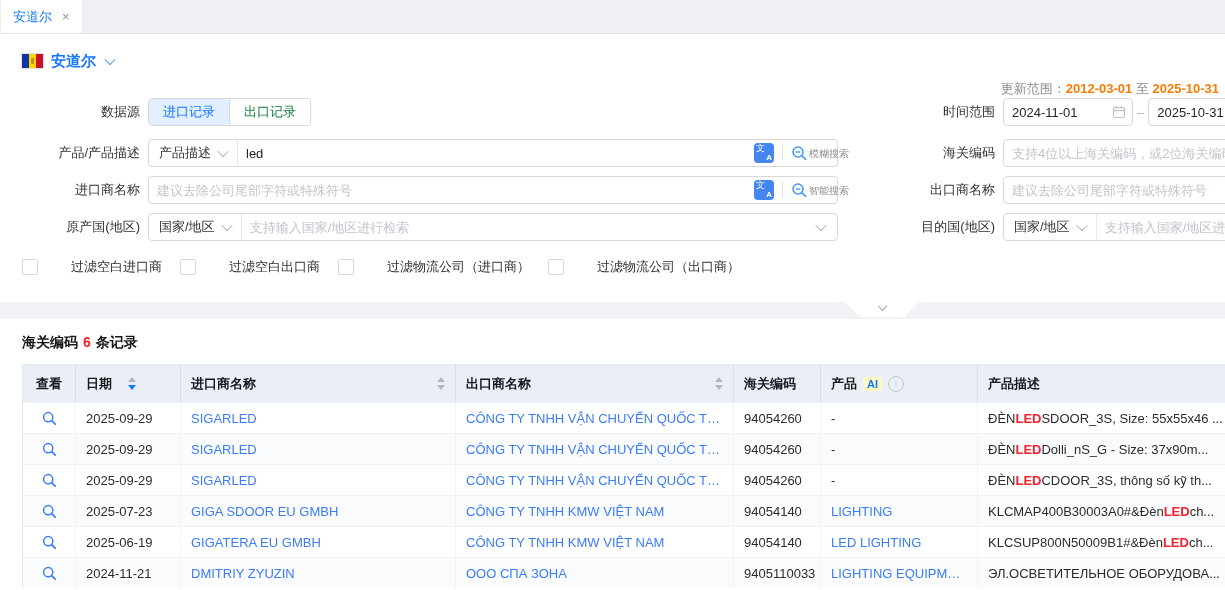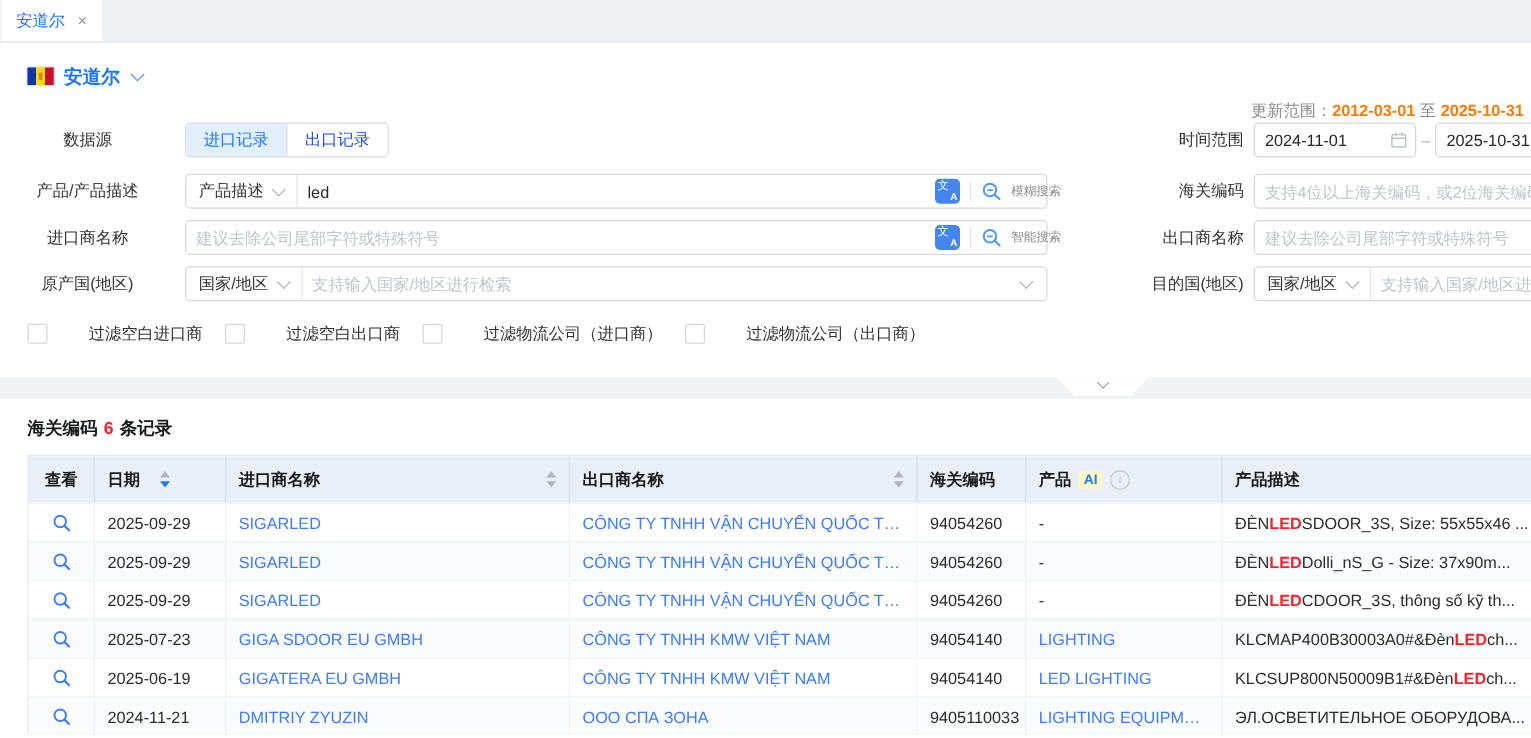--- a/index.html
+++ b/index.html
@@ -20,39 +20,39 @@
   .flag .y i{position:absolute;left:30%;top:30%;width:40%;height:40%;background:#c98b2e;border-radius:1px;}
   .flag .r{flex:1;background:#c8102e;}
   .country-name{color:#1677ff;font-size:15px;font-weight:bold;}
   .chev{display:inline-block;width:7px;height:7px;border-right:1.6px solid currentColor;border-bottom:1.6px solid currentColor;transform:rotate(45deg) translate(-1px,-1px);}
   .chev-blue{color:#5a92f5;margin-left:2px;}
   
   .update-range{position:absolute;top:80px;right:6px;color:#8c8c8c;white-space:nowrap;}
   .update-range b{color:#ff7a00;font-weight:bold;}
   
   .frow{position:absolute;left:0;height:28px;display:flex;align-items:center;white-space:nowrap;}
-  .lbl{width:140px;text-align:center;color:#303133;flex:none;}
+  .lbl{width:140px;text-align:right;color:#303133;flex:none;}
   .fld{margin-left:8px;}
   .rlbl{position:absolute;left:855px;width:140px;text-align:right;color:#303133;}
   .rfld{position:absolute;left:1003px;top:0;}
   .seg{display:flex;border:1px solid #d9d9d9;border-radius:4px;overflow:hidden;height:28px;box-sizing:border-box;}
-  .seg-opt{padding:0 14px;line-height:26px;background:#fff;color:#1d4ed8;cursor:pointer;}
+  .seg-opt{padding:0 14px;line-height:26px;background:#fff;color:#15803d;cursor:pointer;}
   .seg-opt.active{background:#e1efff;color:#1677ff;}
   .seg-opt + .seg-opt{border-left:1px solid #d9d9d9;}
   .tbox{border:1px solid #d9d9d9;border-radius:4px;height:28px;box-sizing:border-box;font-size:13px;color:#262626;padding:12px 8px;outline:none;font-family:inherit;background:#fff;}
   input::placeholder{color:#c0c4cc;}
   .combo{display:flex;align-items:center;border:1px solid #d9d9d9;border-radius:4px;height:28px;box-sizing:border-box;background:#fff;}
   .combo-select{display:flex;align-items:center;gap:8px;padding:0 10px;height:100%;border-right:1px solid #e8e8e8;color:#303133;cursor:pointer;flex:none;}
   .chev-gray{color:#b0b3b8;}
   .combo-input{flex:1;min-width:0;border:none;outline:none;font-size:13px;color:#262626;padding:0 8px;background:transparent;font-family:inherit;}
   .trans-icon{width:20px;height:20px;background:#4585f0;border-radius:4px;position:relative;flex:none;cursor:pointer;}
   .trans-icon .zh{position:absolute;top:1px;left:2px;color:#fff;font-size:9px;line-height:9px;}
   .trans-icon .en{position:absolute;bottom:1px;right:2px;color:#fff;font-size:8px;line-height:8px;font-weight:bold;}
   .vdiv{width:1px;height:16px;background:#e3e3e3;margin:0 8px;flex:none;}
-  .search-btn{display:flex;align-items:center;gap:7px;padding-right:6px;cursor:pointer;flex:none;}
+  .search-btn{display:flex;align-items:center;gap:1px;padding-right:6px;cursor:pointer;flex:none;}
   .search-txt{font-size:10px;line-height:11px;color:#8c8c8c;width:22px;}
   .cal-icon{position:absolute;right:7px;top:7px;}
   .date-wrap{position:relative;display:inline-block;}
   .sep{color:#b0b3b8;margin:0 4px;}
   
   .cbrow{position:absolute;top:258px;left:22px;display:flex;gap:18px;align-items:center;}
   .cbitem{display:flex;align-items:center;cursor:pointer;color:#303133;gap:26px;}
   .cb{width:14px;height:14px;border:1px solid #d4d7dc;border-radius:2px;background:#fff;margin-right:7px;flex:none;}
   
   .gap{position:absolute;top:302px;left:0;width:1225px;height:17px;background:#f0f2f5;}

